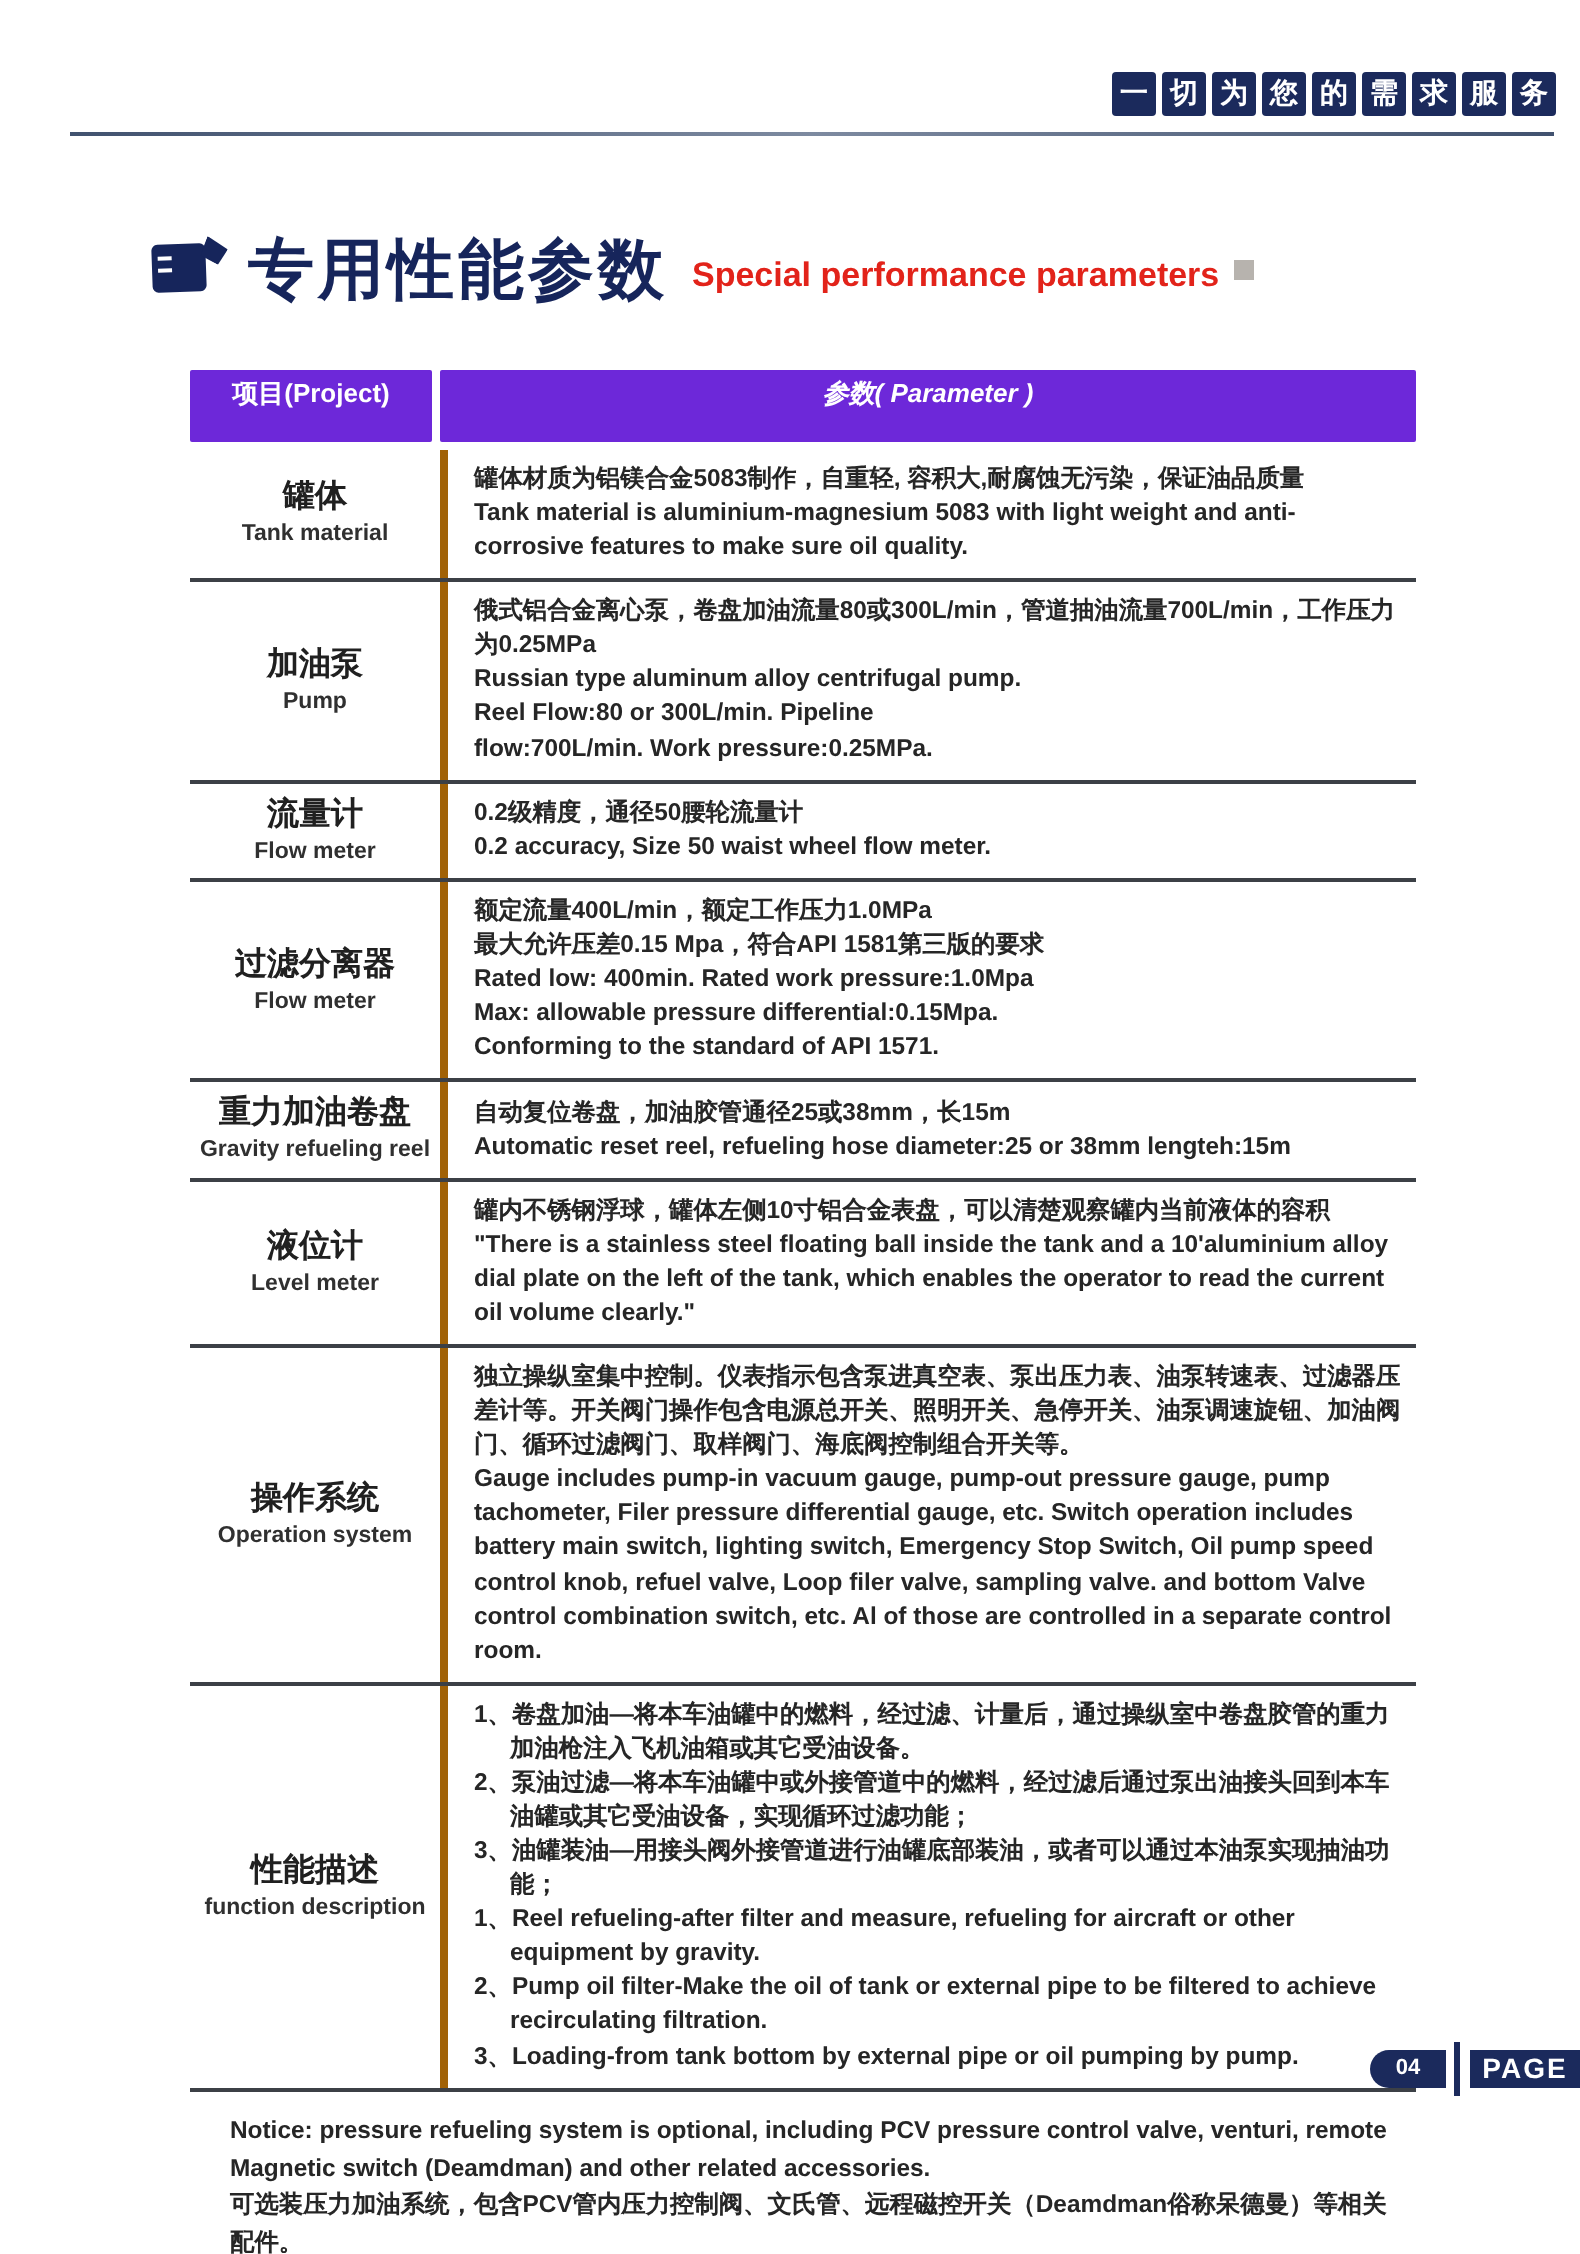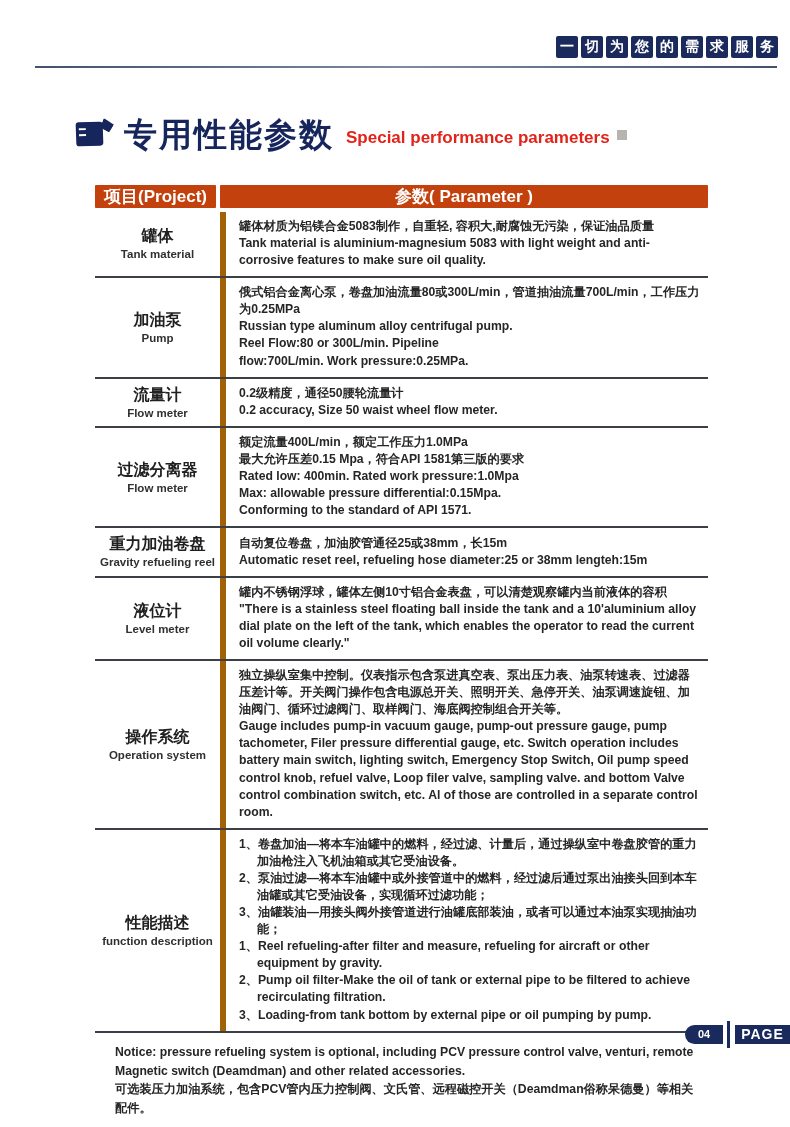--- a/index.html
+++ b/index.html
@@ -41,29 +41,29 @@
     clip-path:polygon(0 0, 100% 18%, 88% 100%, 6% 92%);
   }
   .title-zh { color:#16255b; font-size:33px; font-weight:bold; letter-spacing:2px; line-height:1; }
   .title-en { color:#e2231a; font-size:17px; font-weight:bold; margin-left:12px; margin-top:10px; }
   .title-sq { width:10px; height:10px; background:#b7b3ae; margin-left:7px; margin-top:12px; }
 
   
   .table-wrap { position:absolute; top:185px; left:95px; width:613px; }
   .thead { display:flex; gap:4px; }
   .th {
-    background:#c2410c; color:#fff; font-weight:bold; font-size:17px;
-    text-align:center; height:23px; line-height:23px; border-radius:1px;
+    background:#6d28d9; color:#fff; font-weight:bold; font-size:13px;
+    text-align:center; height:36px; line-height:23px; border-radius:1px;
   }
   .th.project { width:121px; }
-  .th.param { flex:1; }
+  .th.param { flex:1;font-style:italic; }
   .tbody { margin-top:4px; }
   .row { display:flex; border-bottom:2px solid #3c4046; }
   .label-cell {
-    width:121px; min-width:121px; border-right:6px solid #a16207;
+    width:121px; min-width:121px; border-right:4px solid #a16207;
     display:flex; flex-direction:column; justify-content:center; align-items:center;
     text-align:center; padding:6px 2px;
   }
   .content-cell { flex:1; padding:6px 6px 7px 13px; display:flex; flex-direction:column; justify-content:flex-end; }
   .label-zh { font-size:16px; font-weight:bold; color:#202020; line-height:1.25; }
   .label-en { font-size:11.5px; font-weight:bold; color:#303030; line-height:1.25; margin-top:1px; }
   .line { font-size:12.2px; font-weight:bold; color:#262626; line-height:1.4; }
   .line.numbered { padding-left:18px; text-indent:-18px; }
 
   .notice-row { border-bottom:2px solid #3c4046; padding:10px 10px 13px 20px; }

